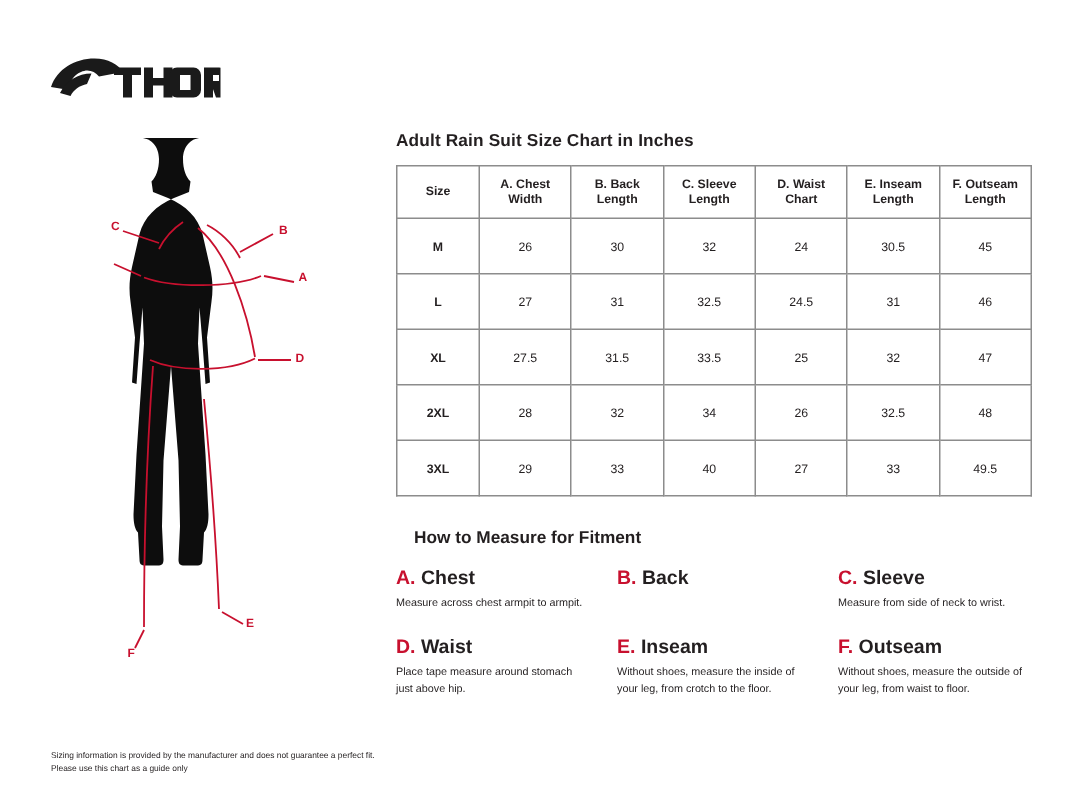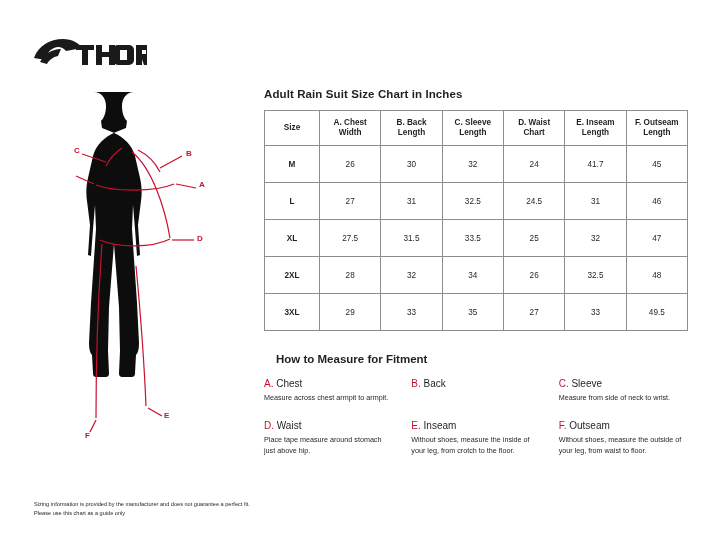--- a/index.html
+++ b/index.html
@@ -107,22 +107,22 @@
   }
 
   .measure-grid {
     display: grid;
     grid-template-columns: 1fr 1fr 1fr;
     column-gap: 18px;
     row-gap: 16px;
     width: 424px;
   }
   .measure-item .m-head {
-    font-size: 10px;
-    font-weight: normal;
+    font-size: 13px;
+    font-weight: bold;
     margin-bottom: 3px;
     line-height: 1.3;
   }
   .measure-item .m-letter { color: #c8102e; }
   .measure-item .m-name { color: #231f20; }
   .measure-item .m-desc {
     font-size: 7.2px;
     color: #231f20;
     line-height: 1.45;
   }
@@ -218,21 +218,21 @@
           <th>F. Outseam Length</th>
         </tr>
       </thead>
       <tbody>
         <tr>
           <td class="size-cell">M</td>
           <td>26</td>
           <td>30</td>
           <td>32</td>
           <td>24</td>
-          <td>41.7</td>
+          <td>30.5</td>
           <td>45</td>
         </tr>
         <tr>
           <td class="size-cell">L</td>
           <td>27</td>
           <td>31</td>
           <td>32.5</td>
           <td>24.5</td>
           <td>31</td>
           <td>46</td>
@@ -252,21 +252,21 @@
           <td>32</td>
           <td>34</td>
           <td>26</td>
           <td>32.5</td>
           <td>48</td>
         </tr>
         <tr>
           <td class="size-cell">3XL</td>
           <td>29</td>
           <td>33</td>
-          <td>35</td>
+          <td>40</td>
           <td>27</td>
           <td>33</td>
           <td>49.5</td>
         </tr>
       </tbody>
     </table>
 
     <h2 class="howto-title">How to Measure for Fitment</h2>
 
     <div class="measure-grid">

